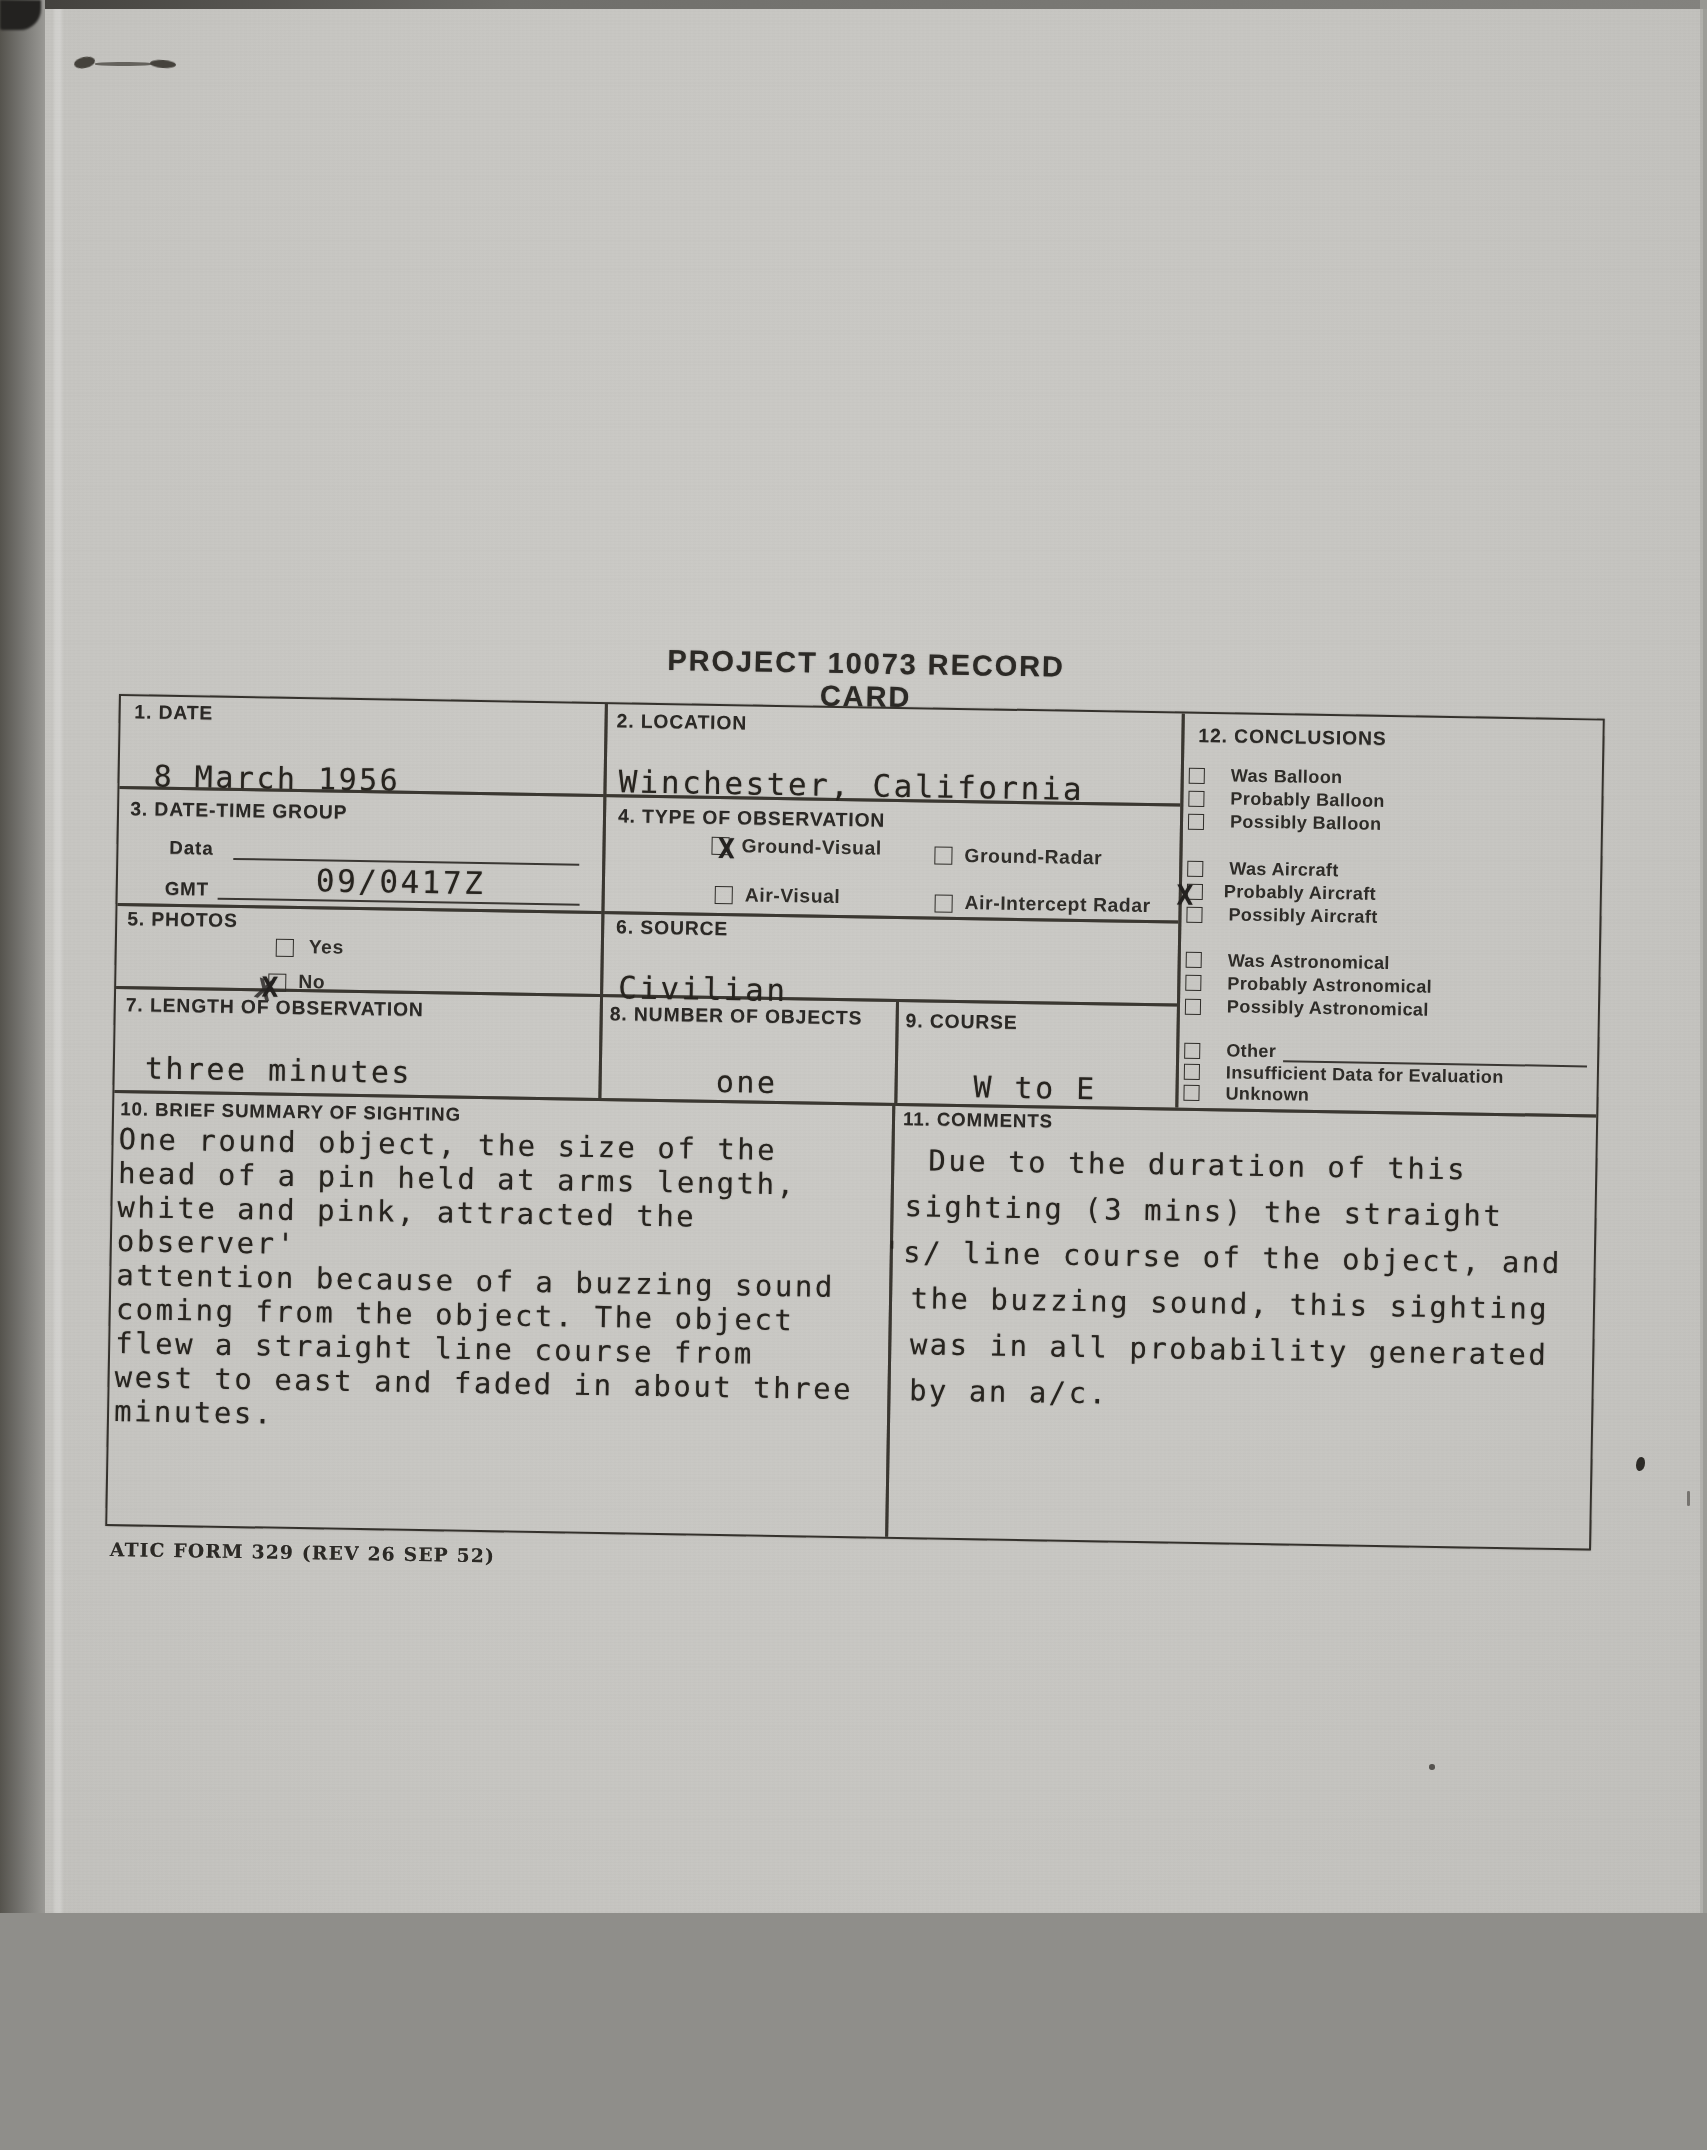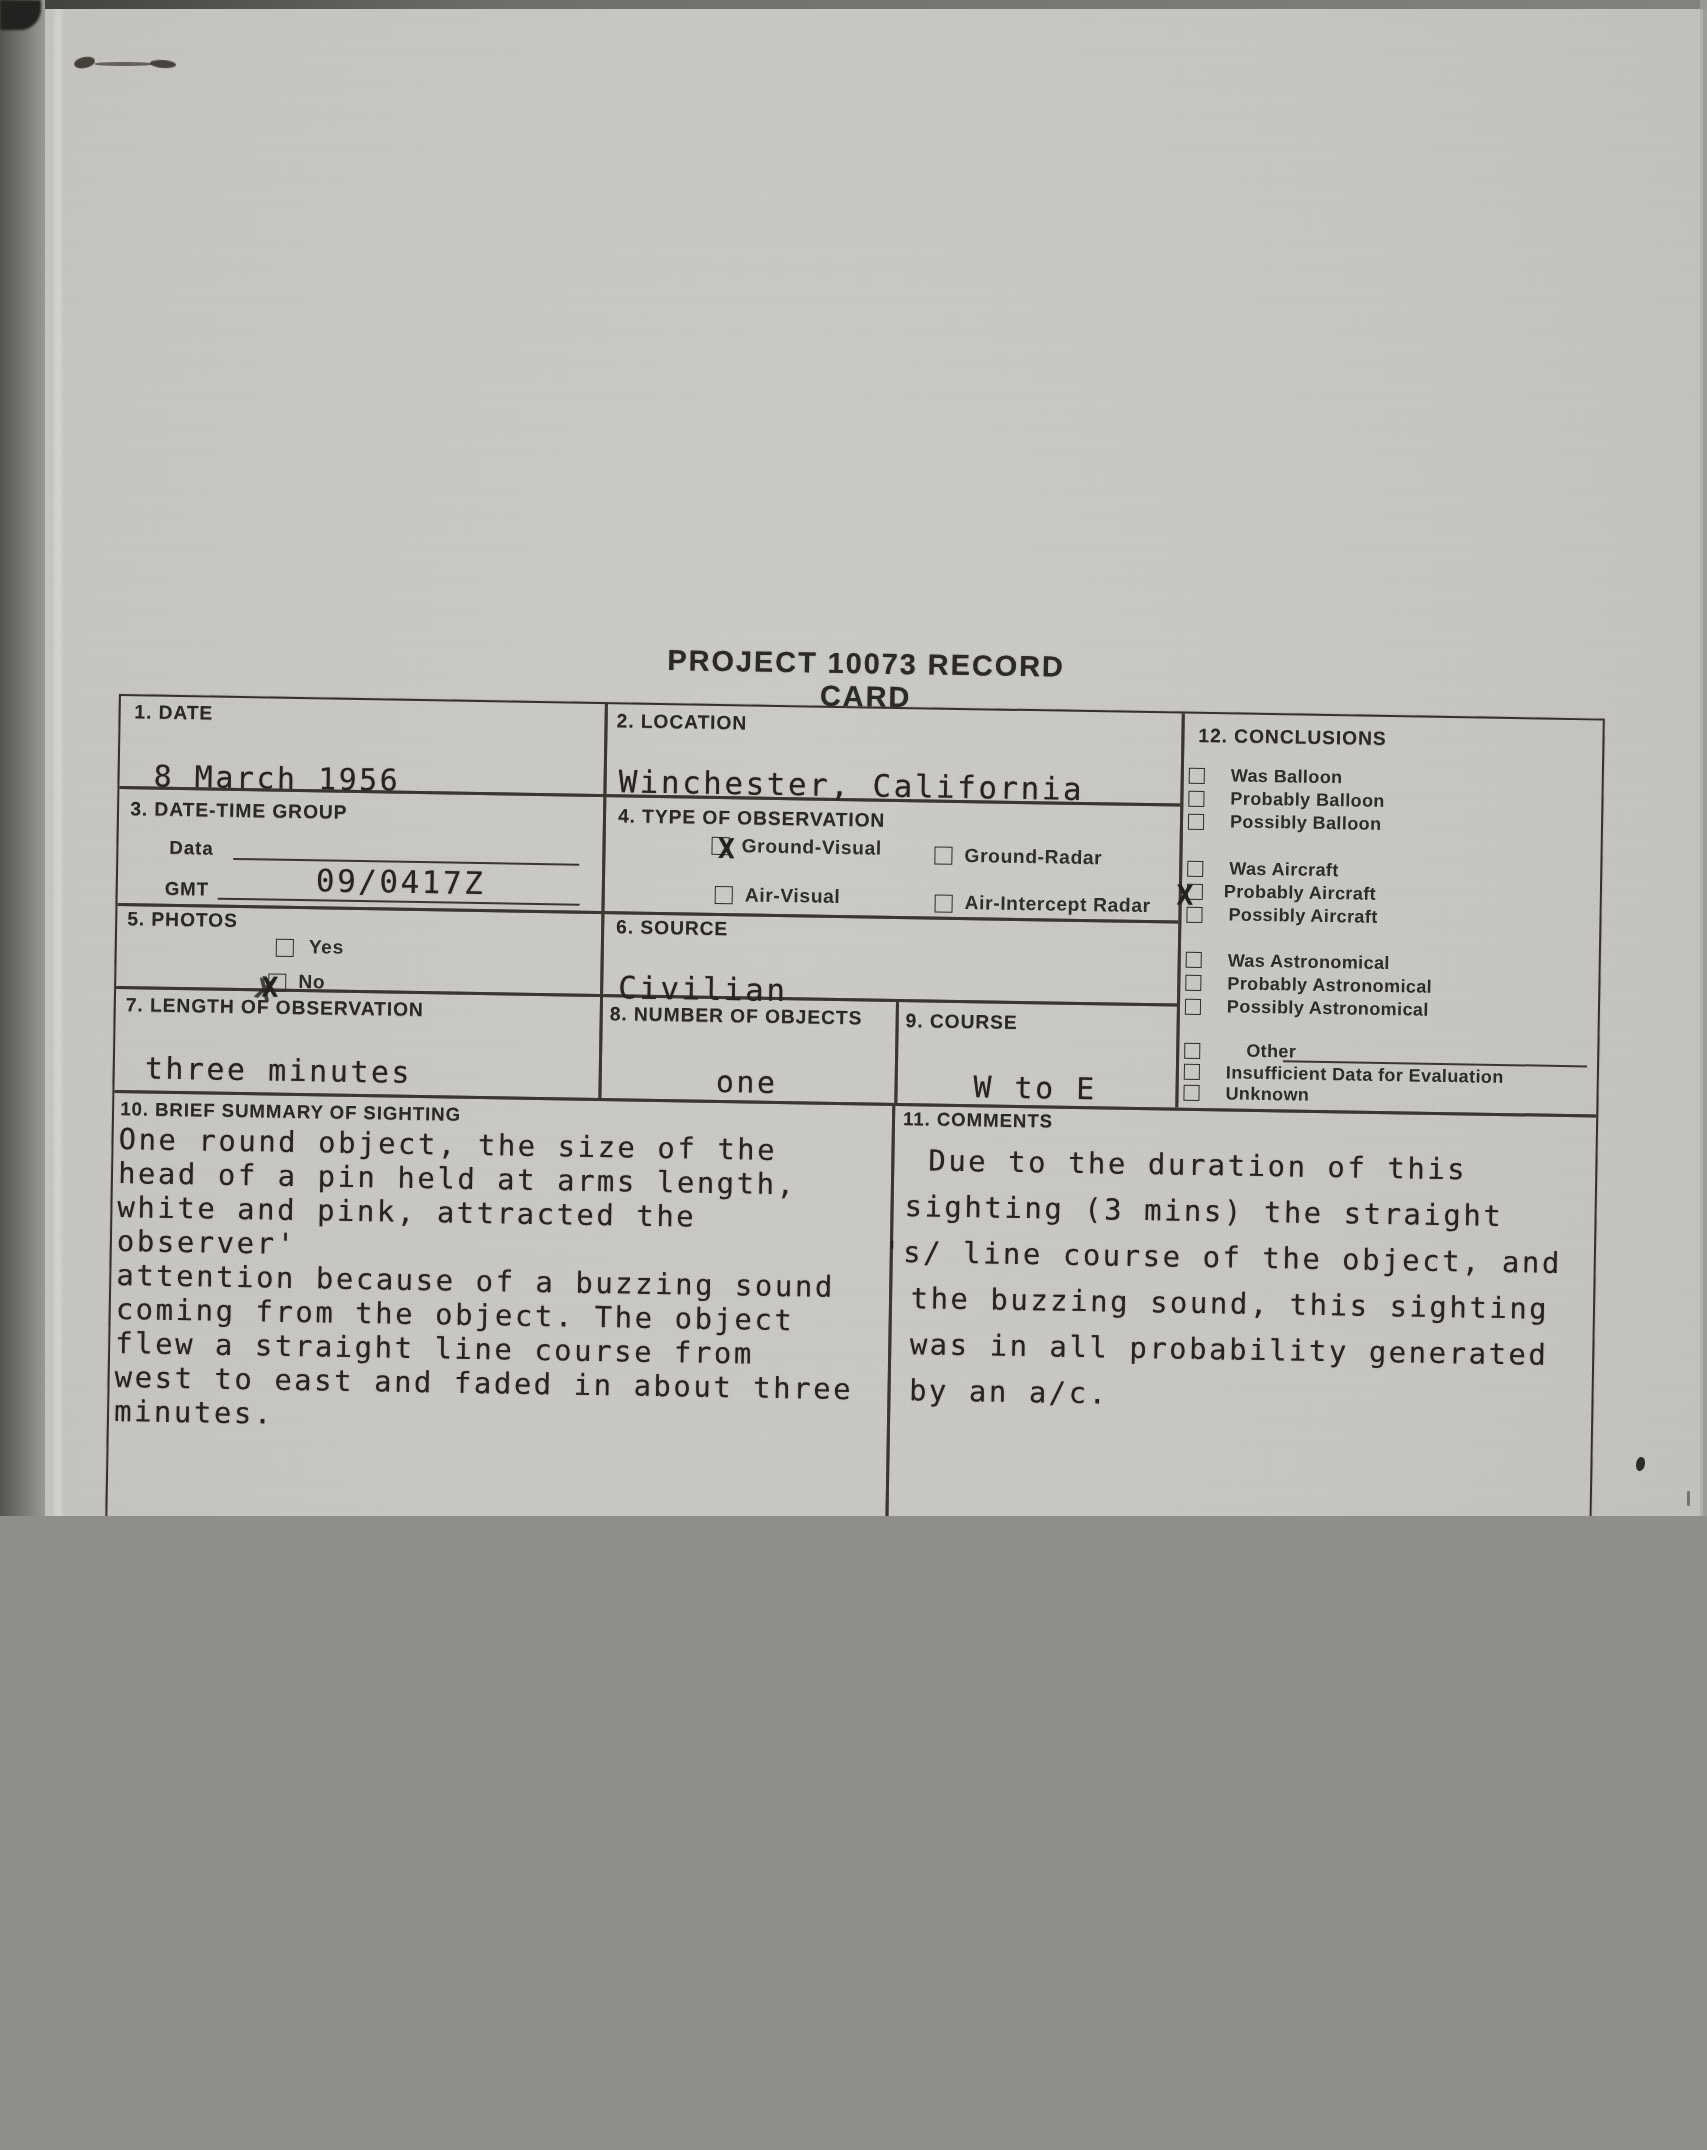--- a/index.html
+++ b/index.html
@@ -1,16 +1,16 @@
 <!DOCTYPE html>
 <html style="font-size:10px"><head>
 <meta charset="utf-8">
 <style>
   html,body{margin:0;padding:0;background:#8f8e8a;}
-  .scan{position:relative;width:1707px;height:1516px;background:#8f8e8a;overflow:hidden;
+  .scan{position:relative;width:1707px;height:1913px;background:#8f8e8a;overflow:hidden;
         font-family:"Liberation Sans",sans-serif;}
   
   .band-top{position:absolute;left:0;top:0;width:1707px;height:8.7px;
             background:linear-gradient(to right,#3f3d39,#6f6e6a 30%,#83827e);}
   .band-left{position:absolute;left:0;top:0;width:45px;height:2151px;
              background:linear-gradient(to right,#55534d,#7b7a76 55%,#9a9995);}
   .band-bottom{position:absolute;left:0;top:2140px;width:1707px;height:10.6px;
                background:linear-gradient(to bottom,#8e8d89,#7e7d79);}
   .band-right{position:absolute;left:1700px;top:0;width:7.5px;height:2151px;background:#a7a6a2;opacity:.6;}
   .corner-blotch{position:absolute;left:0;top:0;width:41px;height:30px;background:#232220;
@@ -195,21 +195,21 @@
       <div class="c-label" style="left:1111px;top:190px;">Possibly Aircraft</div>
 
       <div class="cb small" style="left:1069px;top:238px;"></div>
       <div class="c-label" style="left:1111px;top:236px;">Was Astronomical</div>
       <div class="cb small" style="left:1069px;top:261px;"></div>
       <div class="c-label" style="left:1111px;top:259px;">Probably Astronomical</div>
       <div class="cb small" style="left:1069px;top:285px;"></div>
       <div class="c-label" style="left:1111px;top:282px;">Possibly Astronomical</div>
 
       <div class="cb small" style="left:1069px;top:329px;"></div>
-      <div class="c-label" style="left:1111px;top:326px;margin-left:20px;">Other</div>
+      <div class="c-label" style="left:1111px;top:326px;">Other</div>
       <div class="uline" style="left:1168px;top:345px;width:304px;"></div>
       <div class="cb small" style="left:1069px;top:350px;"></div>
       <div class="c-label" style="left:1111px;top:348px;">Insufficient Data for Evaluation</div>
       <div class="cb small" style="left:1069px;top:371px;"></div>
       <div class="c-label" style="left:1111px;top:369px;">Unknown</div>
     </div>
 
     <div class="footer">ATIC FORM 329 (REV 26 SEP 52)</div>
   </div>
 </div>

